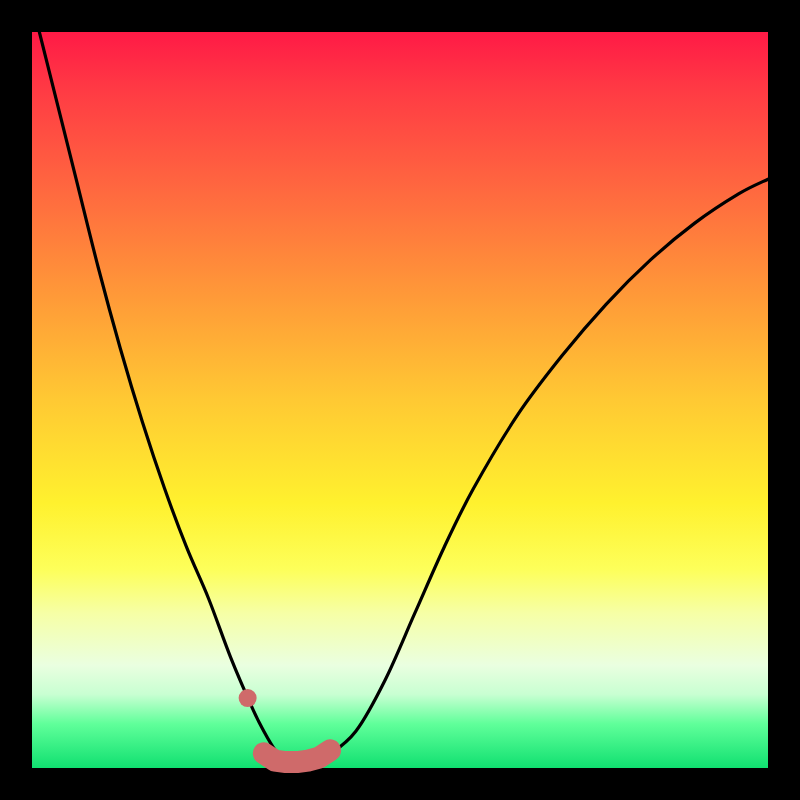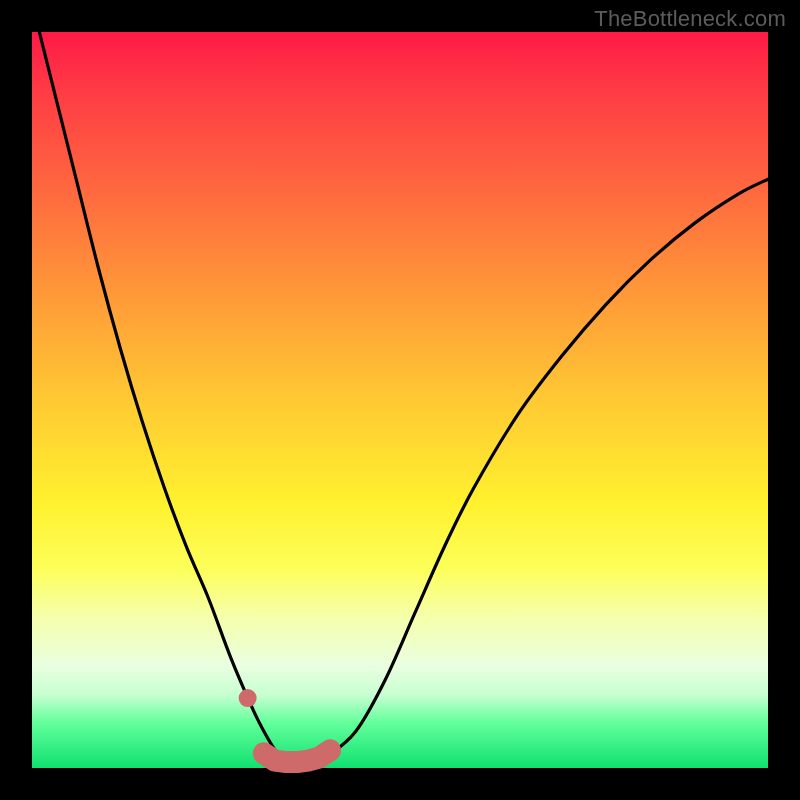--- a/index.html
+++ b/index.html
@@ -56,21 +56,20 @@
     top: 0;
     width: 736px;
     height: 736px;
     overflow: visible;
   }
 </style>
 </head>
 <body>
 
 <div class="frame">
-  <div class="watermark">TheBottleneck.com</div>
   <div class="plot">
     <svg class="curve" viewBox="0 0 736 736">
       <path id="curve-path" fill="none" stroke="#000000" stroke-width="3.2" stroke-linecap="round" stroke-linejoin="round" d="M 0 -29.440000000000055 C 3.6799999999999997 -14.720000000000047 14.719999999999999 29.439999999999998 22.08 58.879999999999995 C 29.439999999999998 88.32 36.8 117.75999999999993 44.16 147.19999999999993 C 51.519999999999996 176.63999999999993 58.879999999999995 207.30666666666664 66.24 235.51999999999998 C 73.6 263.73333333333335 80.96 290.72 88.32 316.48 C 95.67999999999999 342.24 103.03999999999999 366.77333333333337 110.39999999999999 390.08000000000004 C 117.75999999999999 413.3866666666667 125.11999999999999 435.46666666666664 132.48 456.32 C 139.84 477.17333333333335 147.2 496.80000000000007 154.56 515.2 C 161.92000000000002 533.6 169.27999999999997 548.32 176.64 566.72 C 184 585.12 191.36 607.2 198.72000000000003 625.6 C 206.08000000000004 644 215.27999999999997 664.8533333333334 220.79999999999998 677.12 C 226.32 689.3866666666667 228.16 692.4533333333334 231.84 699.2 C 235.52 705.9466666666667 239.20000000000002 712.6933333333334 242.88000000000002 717.6 C 246.56000000000003 722.5066666666667 250.24 726.1866666666666 253.92 728.64 C 257.59999999999997 731.0933333333334 260.66666666666663 731.7066666666667 264.96 732.32 C 269.25333333333333 732.9333333333334 274.7733333333333 733.5466666666667 279.68 732.32 C 284.5866666666667 731.0933333333334 287.04 730.48 294.40000000000003 724.96 C 301.76000000000005 719.44 314.02666666666664 712.08 323.84 699.2 C 333.6533333333333 686.32 343.46666666666664 667.3066666666667 353.28 647.6800000000001 C 363.0933333333333 628.0533333333334 372.9066666666667 603.5200000000001 382.72 581.44 C 392.53333333333336 559.36 402.3466666666667 536.0533333333334 412.16 515.2 C 421.97333333333336 494.3466666666667 429.3333333333333 478.4 441.59999999999997 456.32 C 453.8666666666666 434.24 471.0400000000001 404.8 485.76000000000005 382.72 C 500.48 360.64000000000004 515.1999999999999 342.24 529.92 323.84 C 544.64 305.43999999999994 559.36 288.26666666666665 574.08 272.32 C 588.8000000000001 256.37333333333333 603.52 241.65333333333336 618.24 228.16000000000003 C 632.96 214.66666666666669 647.68 202.40000000000003 662.4 191.36 C 677.12 180.32 694.2933333333333 169.27999999999997 706.56 161.91999999999996 C 718.8266666666666 154.55999999999995 731.0933333333334 149.65333333333328 736 147.19999999999993"></path>
       <g id="marker-group">
           <circle cx="215.648" cy="666.08" r="9" fill="#cf6a6a"></circle>
           <path d="M 231.84 721.28 L 242.88000000000002 728.64 L 253.92 730.112 L 264.96 730.112 L 276 728.64 L 287.04 725.696 L 298.08000000000004 718.336" fill="none" stroke="#cf6a6a" stroke-width="22" stroke-linecap="round" stroke-linejoin="round"></path>
         </g>
     </svg>
   </div>
 </div>

